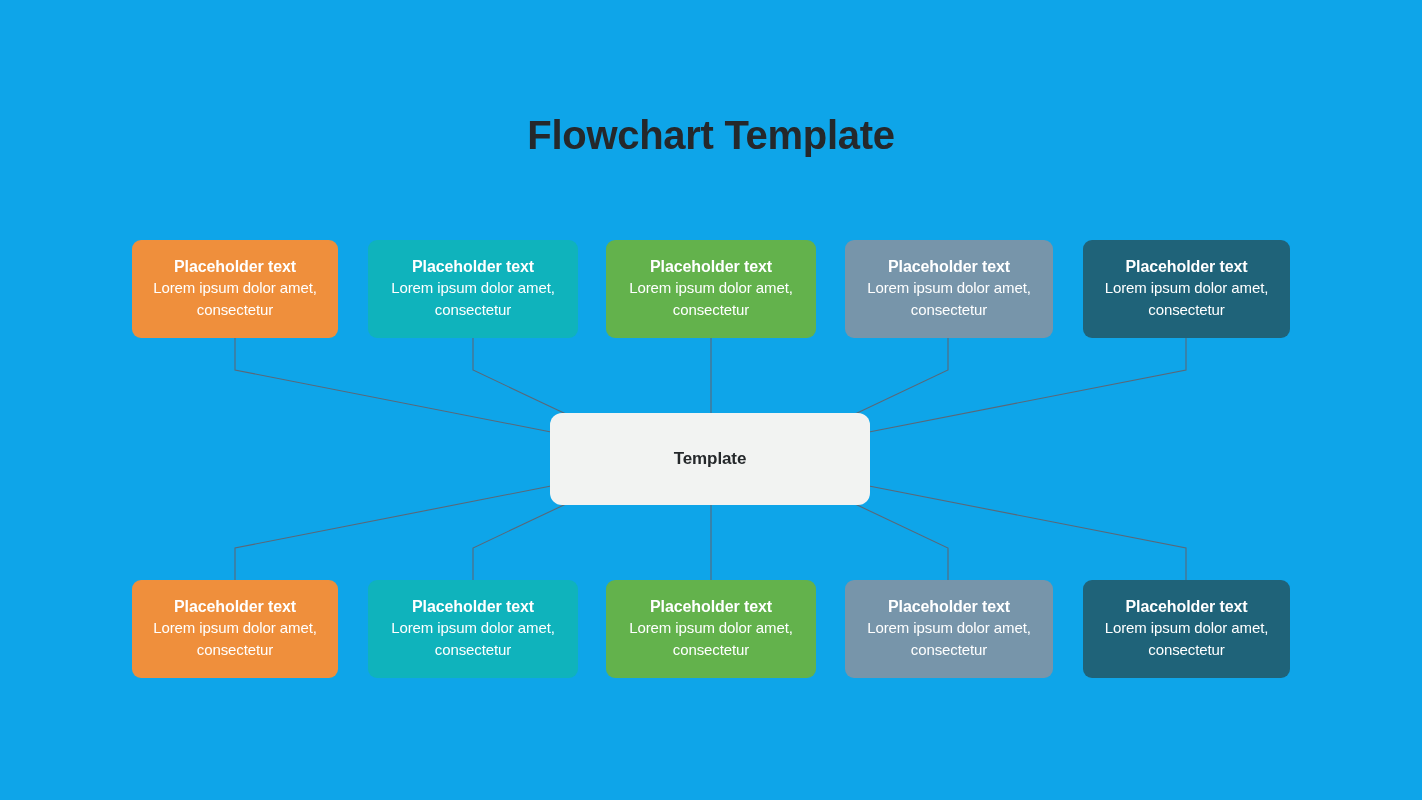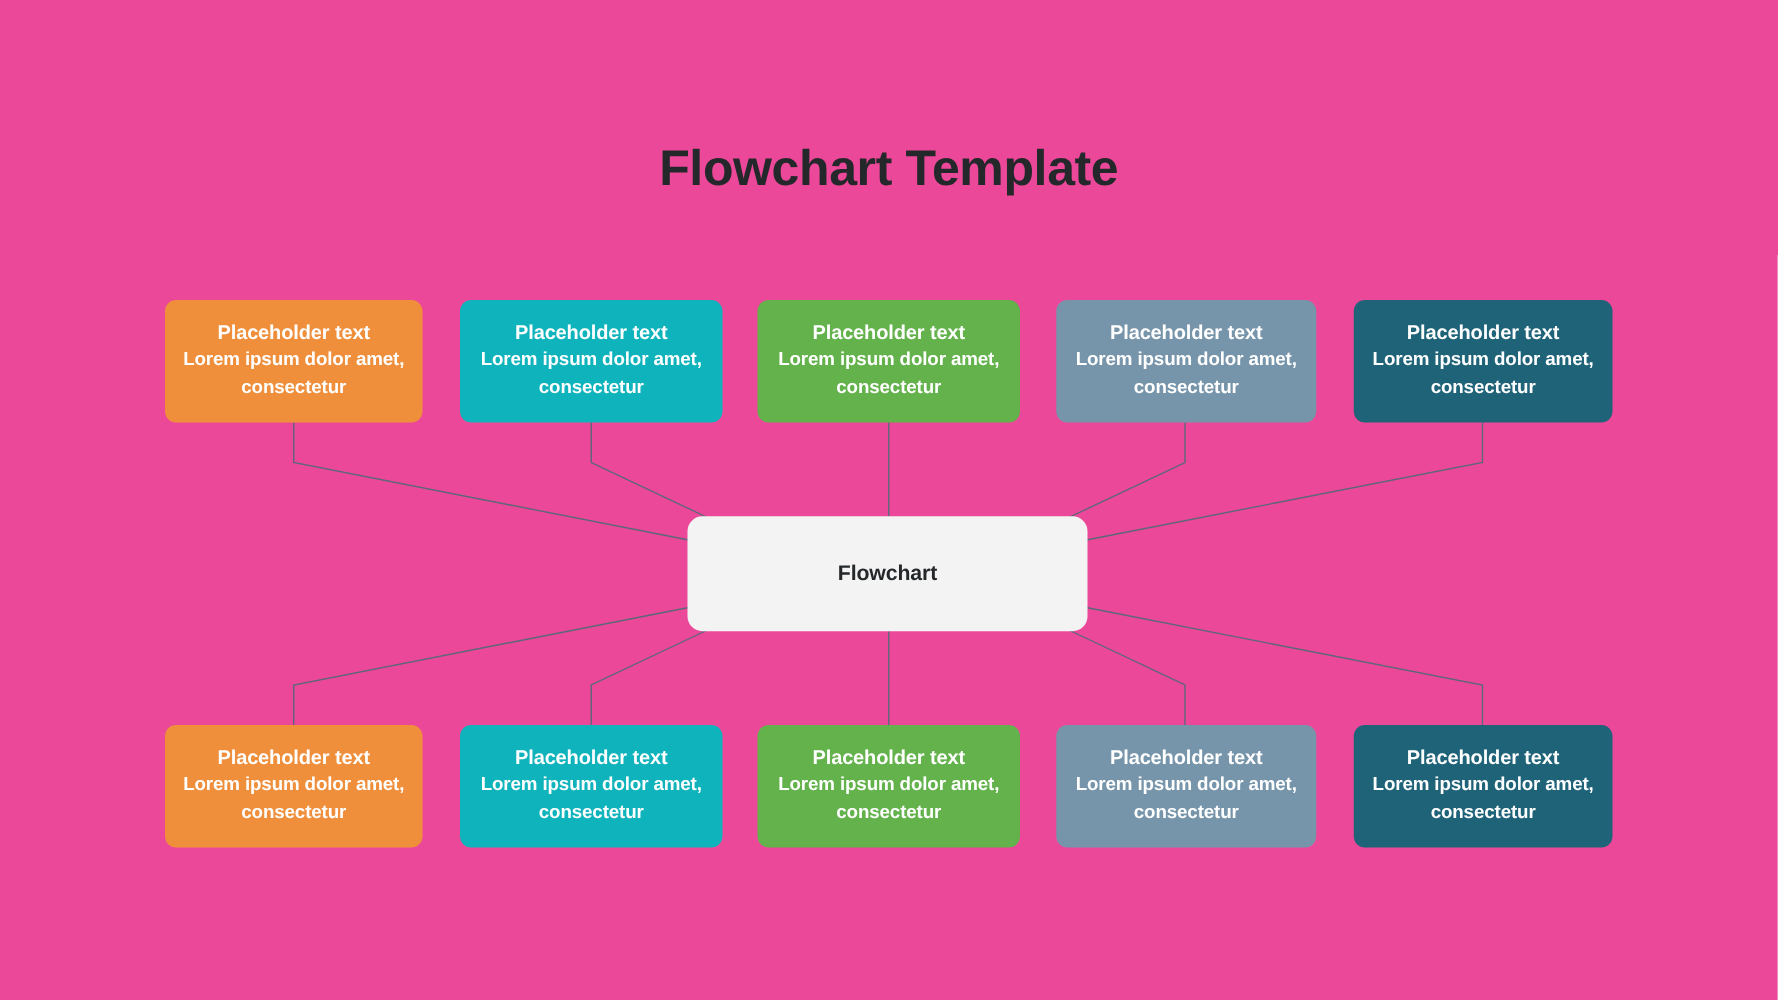--- a/index.html
+++ b/index.html
@@ -14,21 +14,21 @@
     overflow: hidden;
     font-family: "Liberation Sans", sans-serif;
     -webkit-font-smoothing: antialiased;
   }
 
   #slide {
     position: absolute;
     inset: 0;
     width: 1422px;
     height: 800px;
-    background: #ec4899;
+    background: #0ea5e9;
   }
 
   
   #page-title {
     position: absolute;
     left: 0;
     top: 108px;
     width: 1422px;
     text-align: center;
     font-size: 40px;
@@ -70,21 +70,21 @@
   }
   .node .node-title {
     font-size: 16px;
     font-weight: bold;
     line-height: 21px;
     letter-spacing: -0.1px;
     white-space: nowrap;
   }
   .node .node-body {
     font-size: 15px;
-    font-weight: bold;
+    font-weight: normal;
     line-height: 21.5px;
     letter-spacing: -0.1px;
     max-width: 180px;
   }
 
   
   .row-top  { top: 240px; height: 98px; }
   .row-bot  { top: 580px; height: 98px; }
 
   
@@ -170,21 +170,21 @@
     <div class="node-title">Placeholder text</div>
     <div class="node-body">Lorem ipsum dolor amet, consectetur</div>
   </div>
 
   <div class="node row-top col-5" style="background-color: rgb(31, 99, 121);">
     <div class="node-title">Placeholder text</div>
     <div class="node-body">Lorem ipsum dolor amet, consectetur</div>
   </div>
 
   <div id="center-node" style="background-color: rgb(242, 243, 242);">
-    <span class="center-label" style="color: rgb(37, 40, 43);">Flowchart</span>
+    <span class="center-label" style="color: rgb(37, 40, 43);">Template</span>
   </div>
 
   <div class="node row-bot col-1" style="background-color: rgb(239, 143, 60);">
     <div class="node-title">Placeholder text</div>
     <div class="node-body">Lorem ipsum dolor amet, consectetur</div>
   </div>
 
   <div class="node row-bot col-2" style="background-color: rgb(15, 179, 188);">
     <div class="node-title">Placeholder text</div>
     <div class="node-body">Lorem ipsum dolor amet, consectetur</div>

